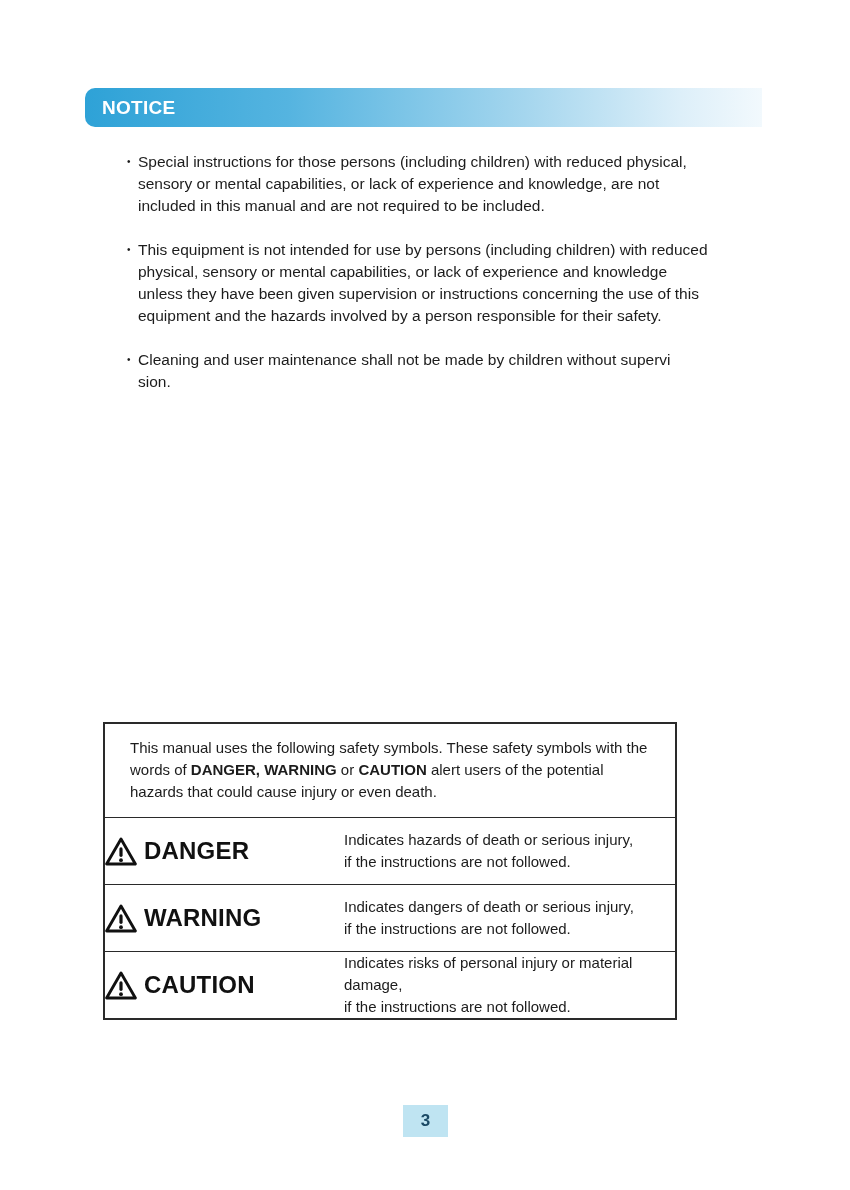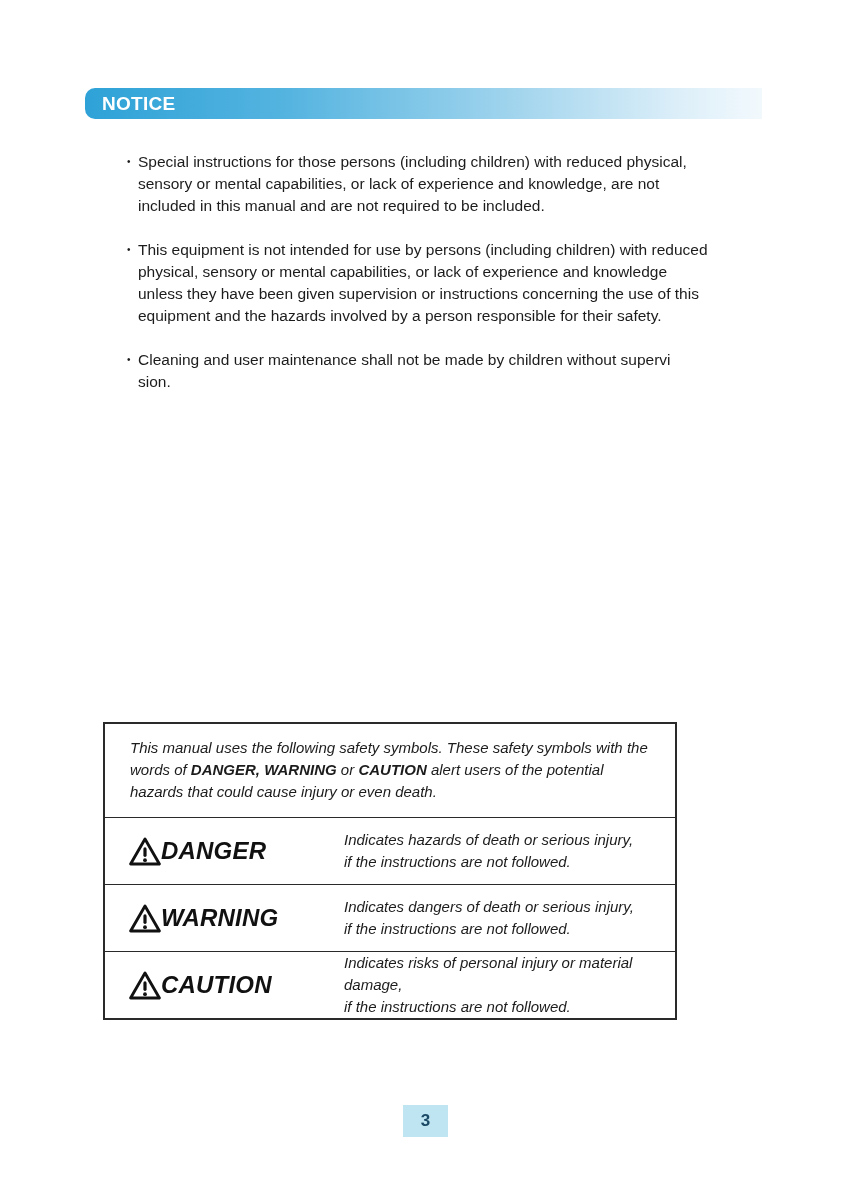--- a/index.html
+++ b/index.html
@@ -12,21 +12,21 @@
     color: #1c1c1c;
     overflow: hidden;
   }
 
   
   .notice-banner {
     position: absolute;
     left: 85px;
     top: 88px;
     width: 677px;
-    height: 31px;
+    height: 39px;
     border-radius: 10px 0 0 10px;
     background: linear-gradient(90deg, #2ea2d7 0%, #55b4e0 30%, #a5d6ee 65%, #ddeff9 88%, #f2f9fd 100%);
     display: flex;
     align-items: center;
     padding-left: 17px;
   }
   .notice-title {
     color: #ffffff;
     font-weight: bold;
     font-size: 19px;
@@ -60,40 +60,38 @@
   }
 
   
   .safety-box {
     position: absolute;
     left: 103px;
     top: 722px;
     width: 574px;
     border: 2px solid #2a2a2a;
     background: #ffffff;
-    font-style: italic;
   }
   .safety-intro {
     padding: 13px 20px 14px 25px;
     font-size: 15px;
     line-height: 22px;
   }
   .safety-intro b { font-weight: bold; }
   .srow {
     display: flex;
     align-items: center;
     border-top: 1.5px solid #2a2a2a;
     height: 67px;
   }
   .slabel {
     width: 218px;
     flex: 0 0 218px;
     display: flex;
-    padding-left: 24px;
-    gap: 0;
+    gap: 7px;
   }
   .tri-icon { display: inline-flex; }
   .sname {
     font-weight: bold;
     font-size: 24px;
     letter-spacing: 0.2px;
     color: #111111;
   }
   .sdesc {
     font-size: 15px;

